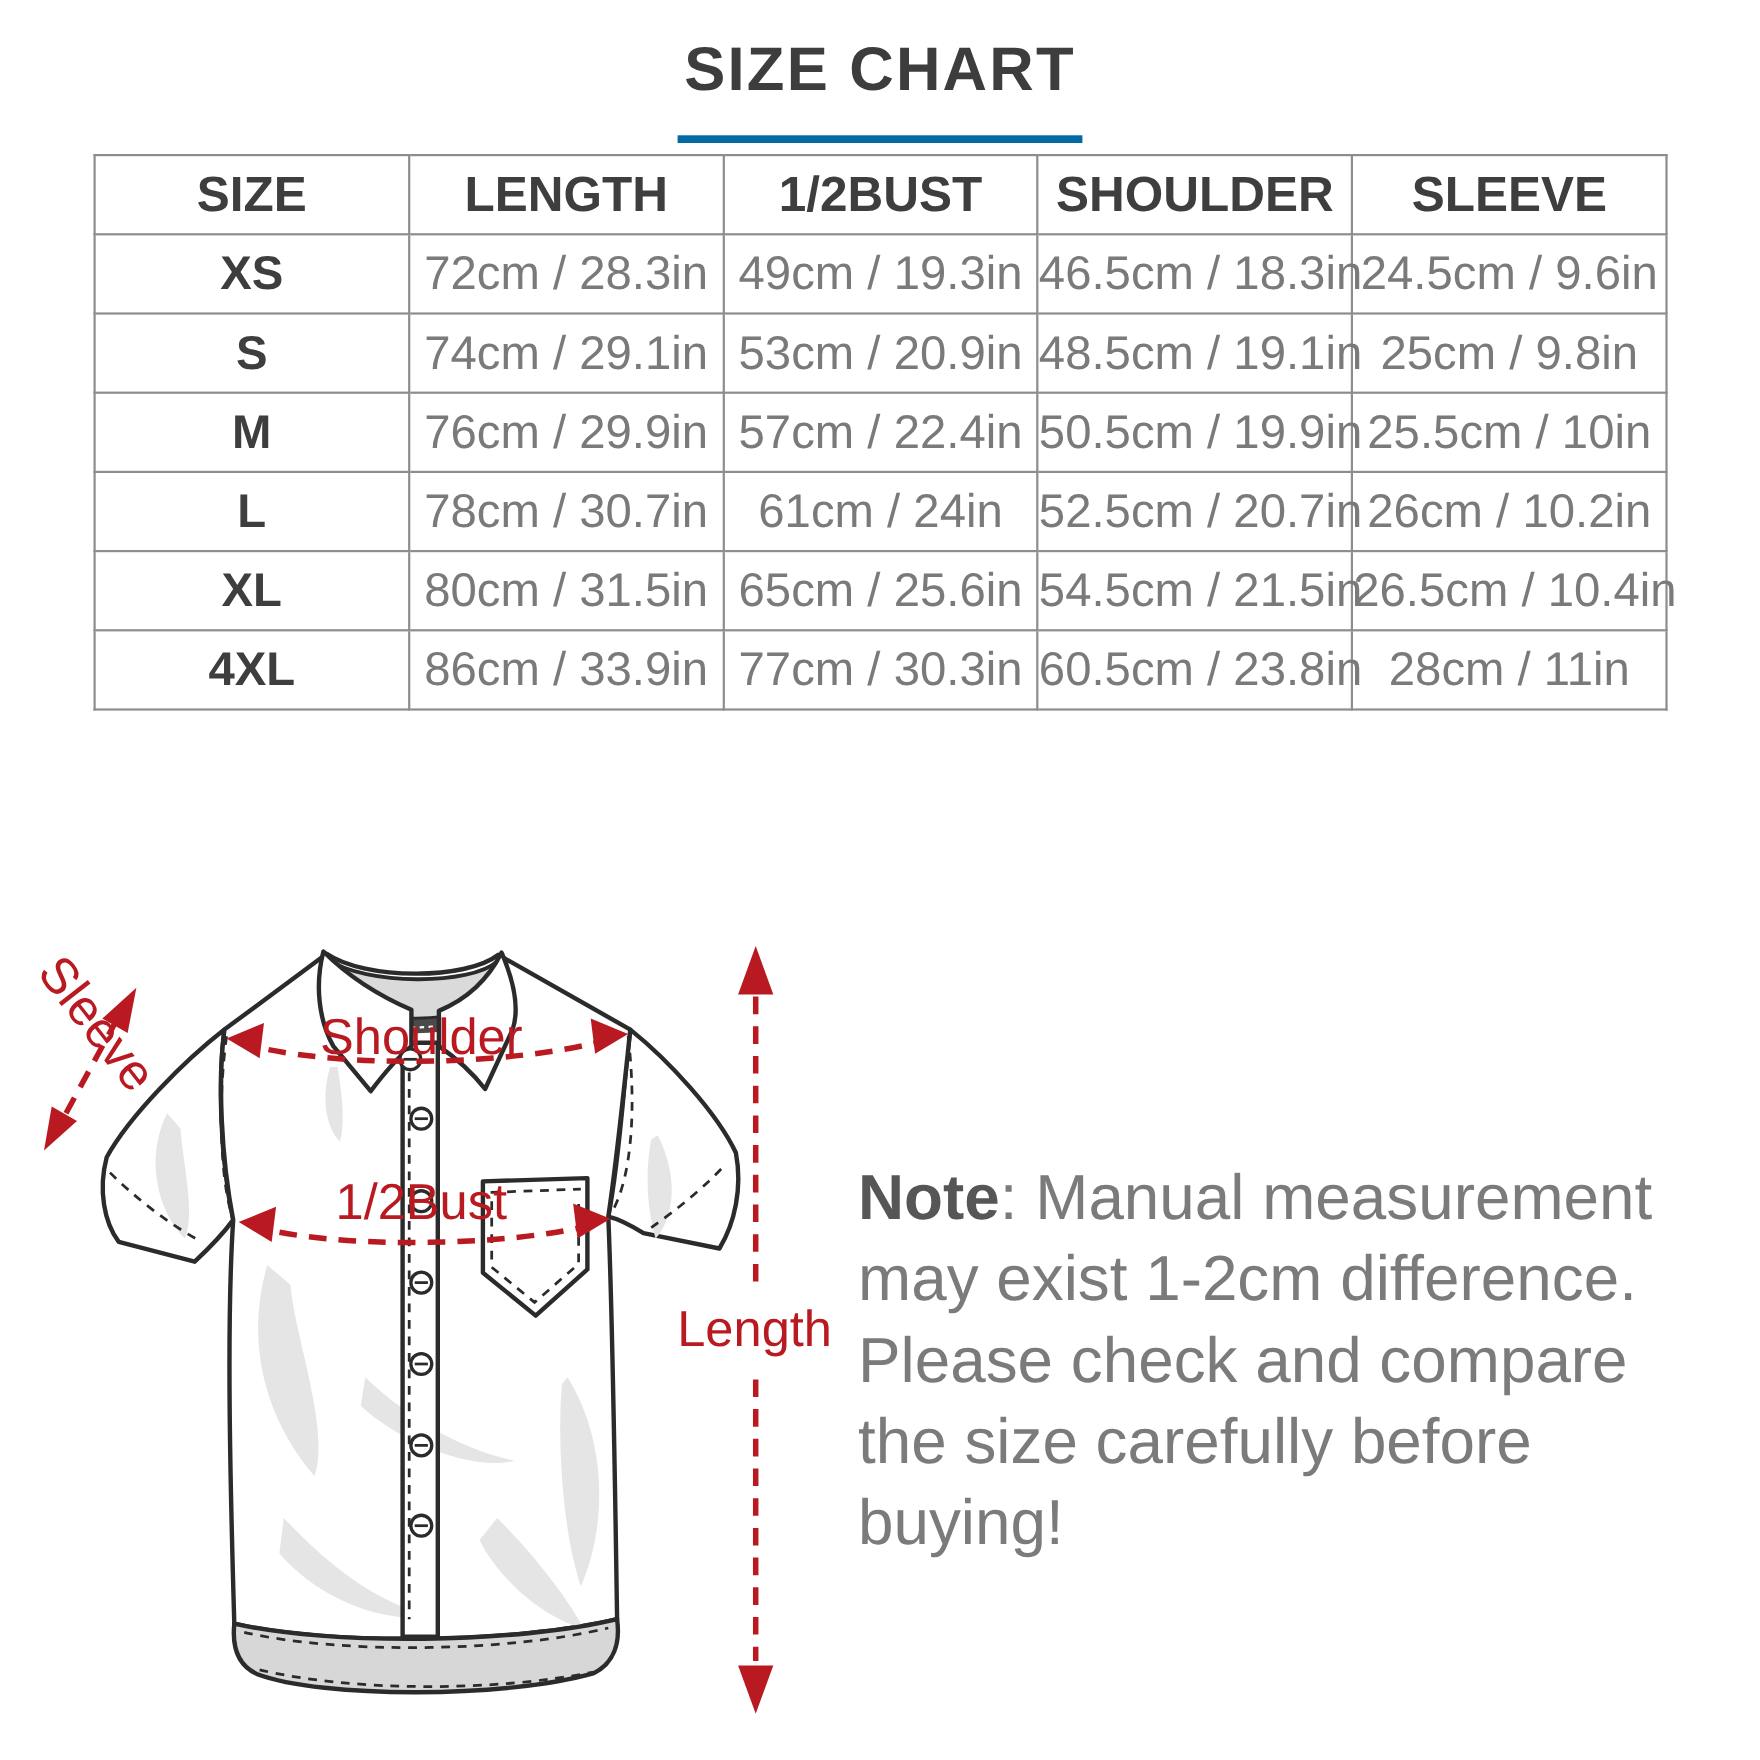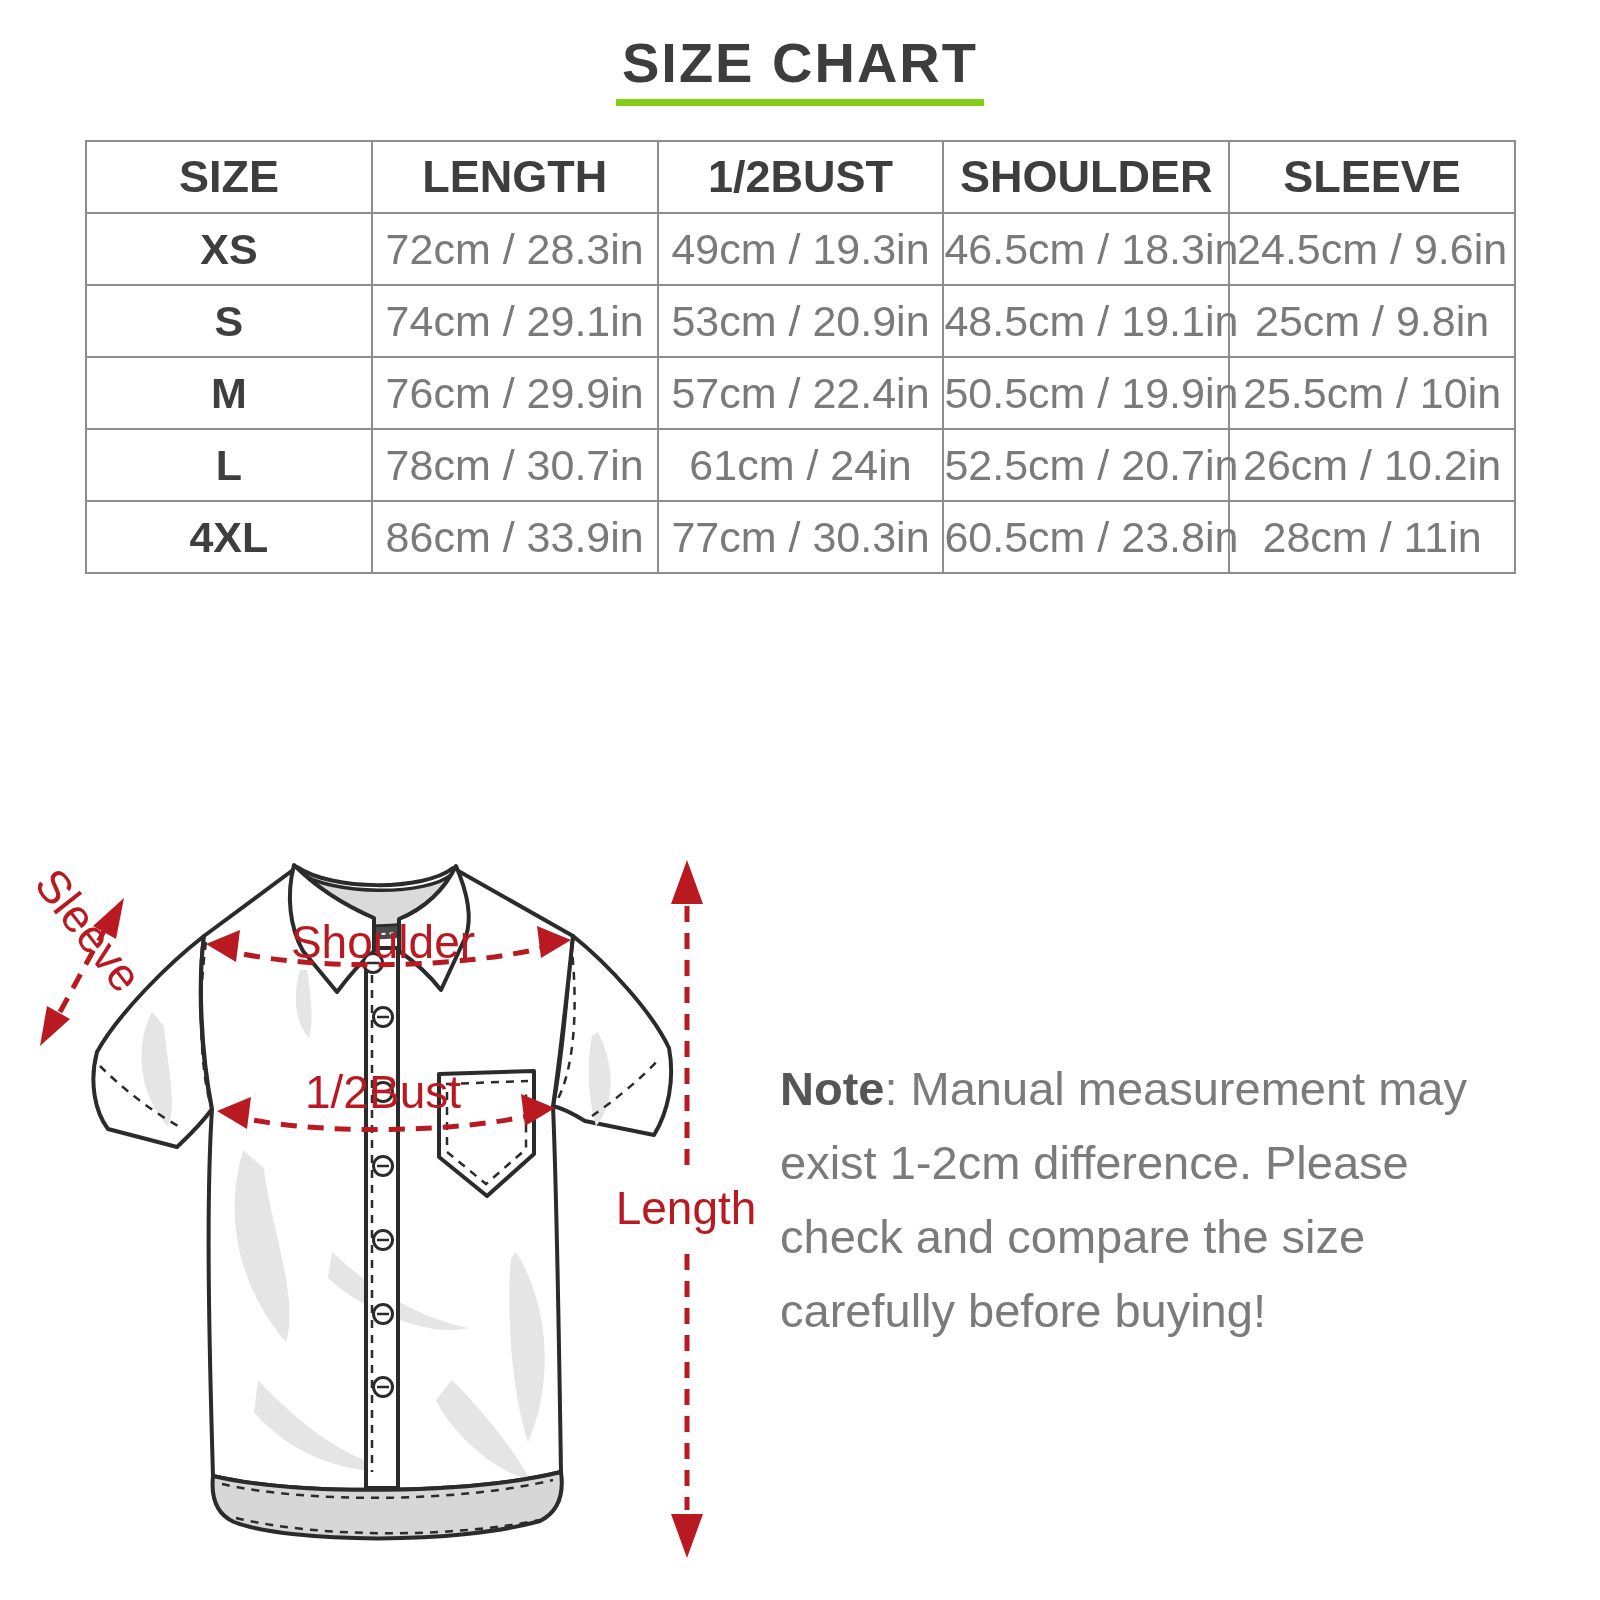--- a/index.html
+++ b/index.html
@@ -2,21 +2,21 @@
 <html style="--accent: #b91a22;"><head>
 <meta charset="utf-8">
 <style>
   html,body{margin:0;padding:0;background:#ffffff;}
   .page{position:relative;width:1600px;height:1600px;background:#ffffff;overflow:hidden;
         font-family:"Liberation Sans",sans-serif;}
 
   
   .title-wrap{position:absolute;top:30px;left:0;width:100%;text-align:center;}
   .title{display:inline-block;font-size:56px;font-weight:bold;color:#3d3d3d;
-         letter-spacing:2px;border-bottom:7px solid #84cc16;padding:0 6px 4px 6px;}
+         letter-spacing:2px;border-bottom:7px solid #0369a1;padding:0 6px 28px 6px;}
 
   
   table.size-table{position:absolute;left:85px;top:140px;width:1431px;
         border-collapse:collapse;table-layout:fixed;}
   .size-table th,.size-table td{border:2px solid #8d8d8d;height:70px;padding:0;
         text-align:center;vertical-align:middle;white-space:nowrap;}
   .size-table th{font-size:45px;font-weight:bold;color:#3e3e3e;}
   .size-table td{font-size:43px;font-weight:normal;color:#7a7a7a;margin-top:14px;}
   .size-table td.size{font-weight:bold;color:#3e3e3e;}
 
@@ -24,21 +24,21 @@
   .shirt-svg{position:absolute;left:0;top:820px;width:760px;height:760px;}
   .panel{stroke:#2b2b2b;fill:#ffffff;stroke-width:4;stroke-linejoin:round;}
   .shade{fill:#e5e5e5;stroke:none;}
   .stitch{stroke:#2b2b2b;stroke-width:2.5;fill:none;stroke-dasharray:8 7;}
   .rln{stroke:var(--accent,#b91a22);stroke-width:5;fill:none;stroke-dasharray:16 11;}
   .rhead{fill:var(--accent,#b91a22);stroke:none;}
   .rtxt{fill:var(--accent,#b91a22);font-size:46px;font-family:"Liberation Sans",sans-serif;}
 
   
   .note{position:absolute;left:780px;top:1052px;width:724px;
-        font-size:47px;line-height:74px;color:#7b7b7b;}
+        font-size:58px;line-height:74px;color:#7b7b7b;}
   .note .note-label{font-weight:bold;color:#565656;}
 </style>
 </head>
 <body>
 
 <div class="page">
 
   <div class="title-wrap">
     <span class="title">SIZE CHART</span>
   </div>
@@ -74,20 +74,27 @@
           <td>57cm / 22.4in</td>
           <td>50.5cm / 19.9in</td>
           <td>25.5cm / 10in</td>
         </tr>
         <tr>
           <td class="size">L</td>
           <td>78cm / 30.7in</td>
           <td>61cm / 24in</td>
           <td>52.5cm / 20.7in</td>
           <td>26cm / 10.2in</td>
+        </tr>
+        <tr>
+          <td class="size">XL</td>
+          <td>80cm / 31.5in</td>
+          <td>65cm / 25.6in</td>
+          <td>54.5cm / 21.5in</td>
+          <td>26.5cm / 10.4in</td>
         </tr>
         <tr>
           <td class="size">4XL</td>
           <td>86cm / 33.9in</td>
           <td>77cm / 30.3in</td>
           <td>60.5cm / 23.8in</td>
           <td>28cm / 11in</td>
         </tr>
       </tbody>
   </table>

